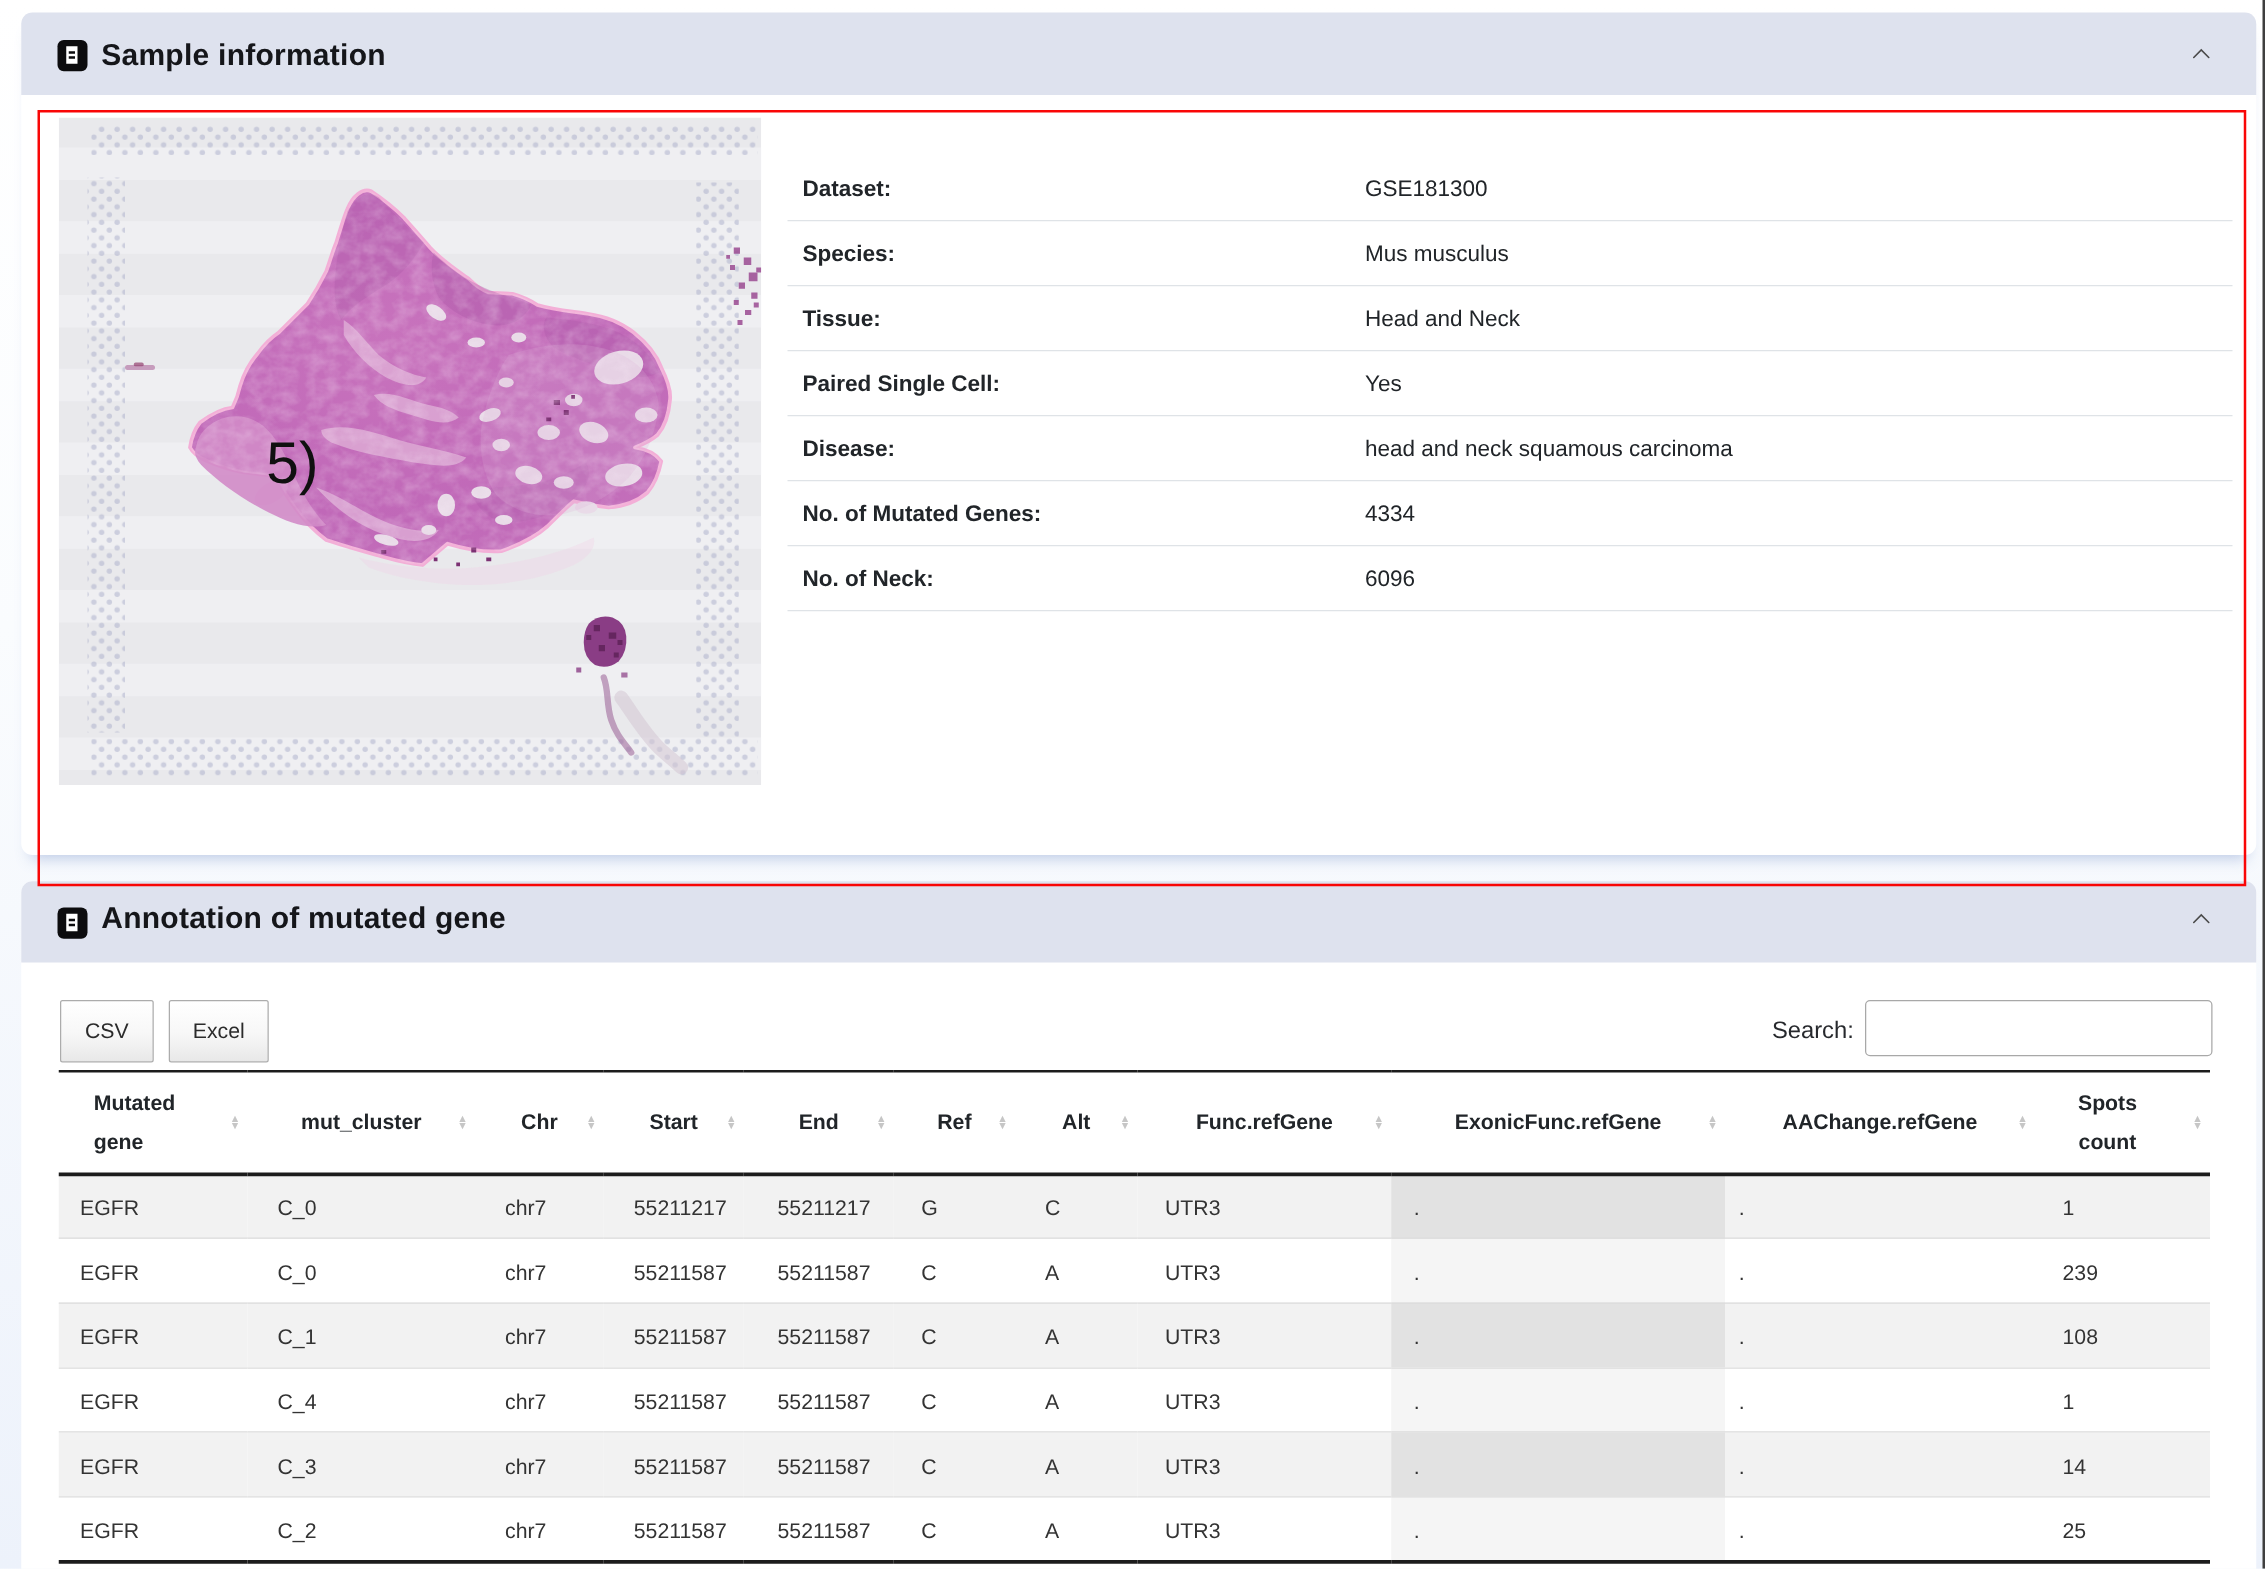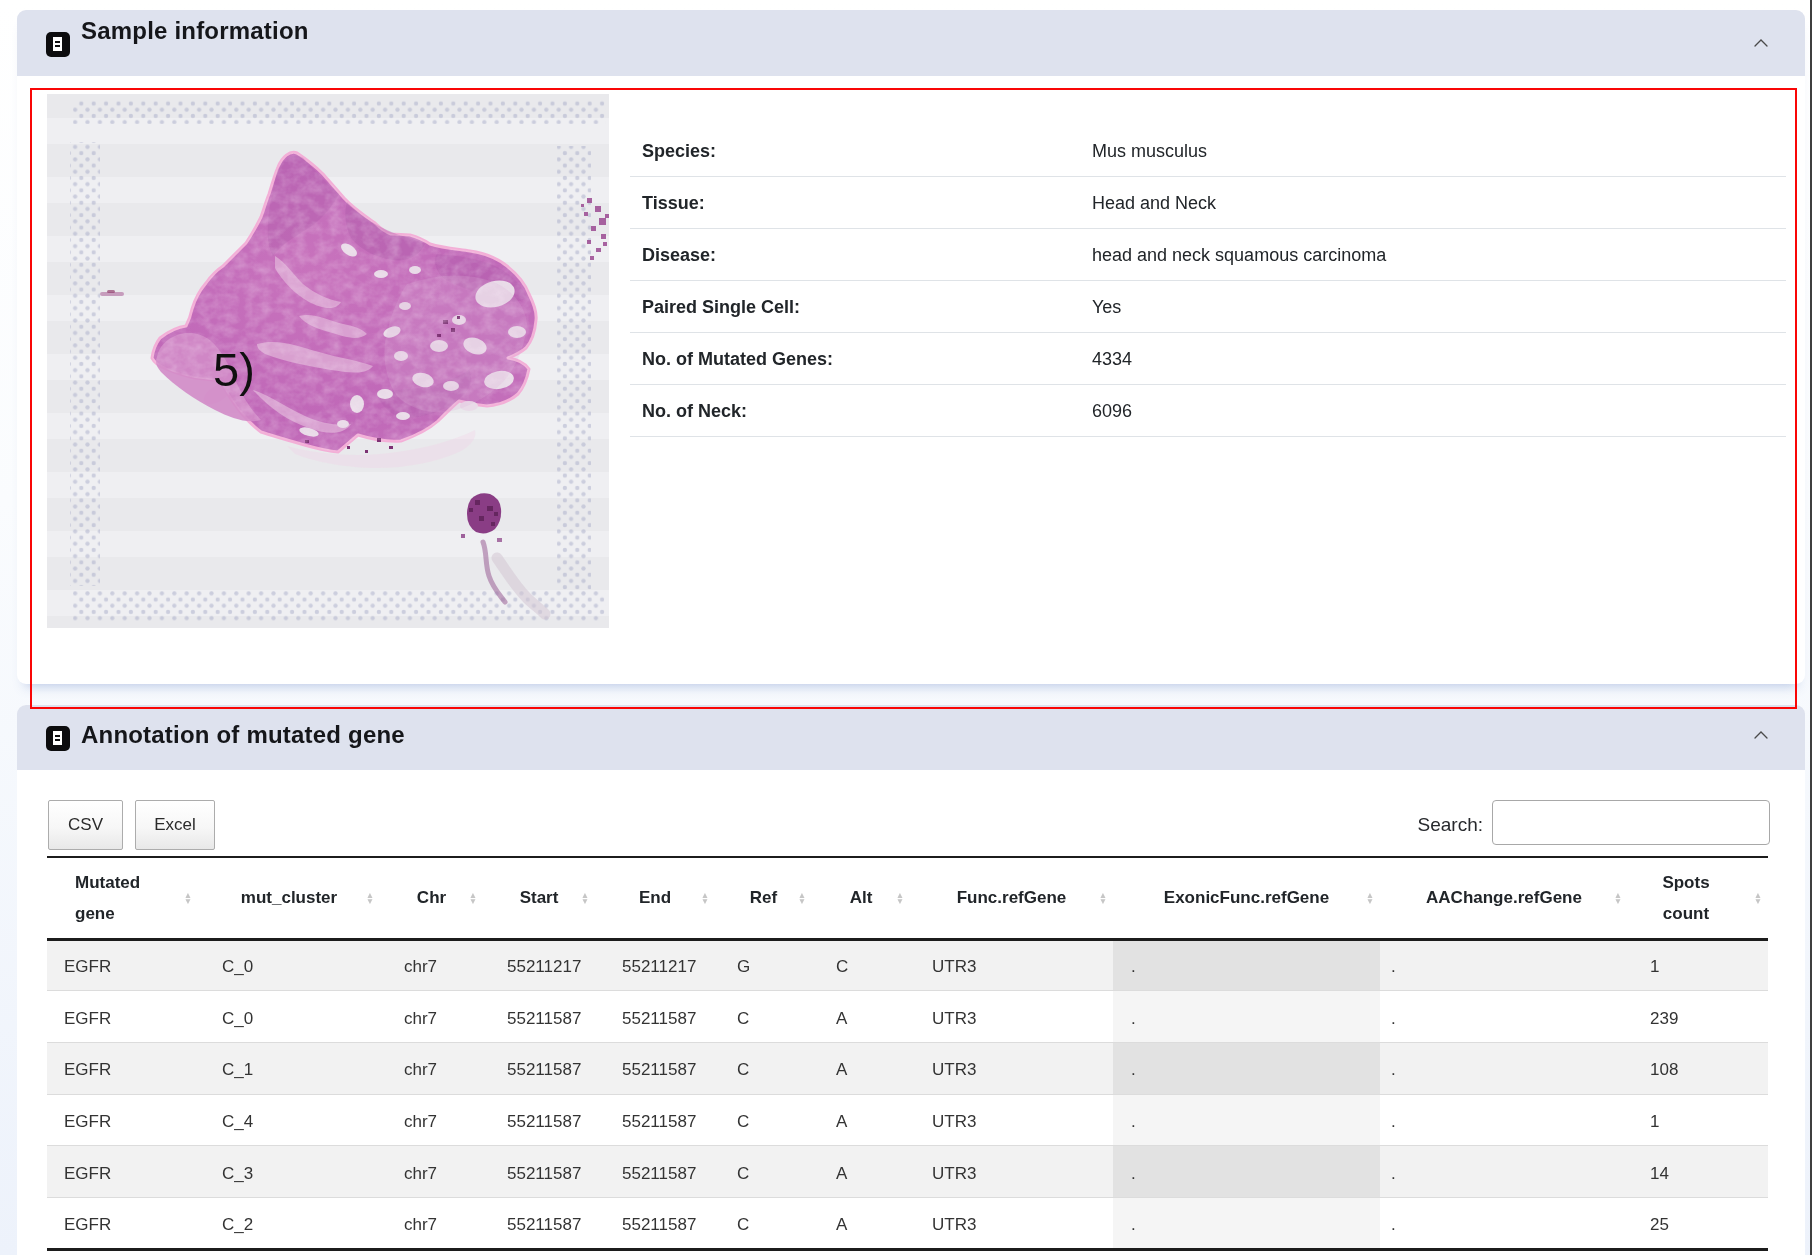--- a/index.html
+++ b/index.html
@@ -61,21 +61,21 @@
   tbody tr.odd td.s1 { background:#e2e2e2; }
   tbody tr.even td.s1 { background:#f5f5f5; }
   tbody tr:last-child td { border-bottom:3px solid #1c1c1c; }
 </style>
 </head>
 <body>
 
 <div class="card" id="card1">
   <div class="bar" id="bar1">
     <div class="icon" style="top:22px"></div>
-    <div class="title" style="top:7px">Sample information</div>
+    <div class="title" style="top:21px">Sample information</div>
     <div class="chev" style="top:25px">
         <svg width="16" height="16" viewBox="0 0 16 16">
           <path d="M2 11 L8 5 L14 11" fill="none" stroke="#4a4a4a" stroke-width="1.3" stroke-linecap="round"></path>
         </svg>
       </div>
   </div>
   <div id="histo" style="position:absolute;left:30px;top:84px;width:562px;height:534px;">
   <svg width="562" height="534" viewBox="0 0 562 534">
     <defs>
       <pattern id="dots" width="12.4" height="12.4" patternUnits="userSpaceOnUse">
@@ -191,34 +191,38 @@
     </g>
     <rect x="414" y="440" width="4" height="4" fill="#8a3d85" opacity="0.8"></rect>
     <rect x="450" y="444" width="5" height="4" fill="#8a3d85" opacity="0.7"></rect>
     <path d="M436,448 C440,458 438,470 442,482 C446,494 452,500 458,508" fill="none" stroke="#a06a9c" stroke-width="5" opacity="0.6" stroke-linecap="round"></path>
     <path d="M450,464 C460,478 468,492 480,504 C486,510 492,514 498,520" fill="none" stroke="#d3c6d4" stroke-width="11" opacity="0.55" stroke-linecap="round"></path>
     <text x="166" y="292" font-family="Liberation Sans, sans-serif" font-size="47" fill="#101010">5)</text>
   </svg>
   </div>
   <div class="meta">
     <div class="mrow">
+        <span class="k">Dataset:</span>
+        <span class="v">GSE181300</span>
+      </div>
+    <div class="mrow">
         <span class="k">Species:</span>
         <span class="v">Mus musculus</span>
       </div>
     <div class="mrow">
         <span class="k">Tissue:</span>
         <span class="v">Head and Neck</span>
       </div>
     <div class="mrow">
+        <span class="k">Paired Single Cell:</span>
+        <span class="v">Yes</span>
+      </div>
+    <div class="mrow">
         <span class="k">Disease:</span>
         <span class="v">head and neck squamous carcinoma</span>
-      </div>
-    <div class="mrow">
-        <span class="k">Paired Single Cell:</span>
-        <span class="v">Yes</span>
       </div>
     <div class="mrow">
         <span class="k">No. of Mutated Genes:</span>
         <span class="v">4334</span>
       </div>
     <div class="mrow">
         <span class="k">No. of Neck:</span>
         <span class="v">6096</span>
       </div>
   </div>

